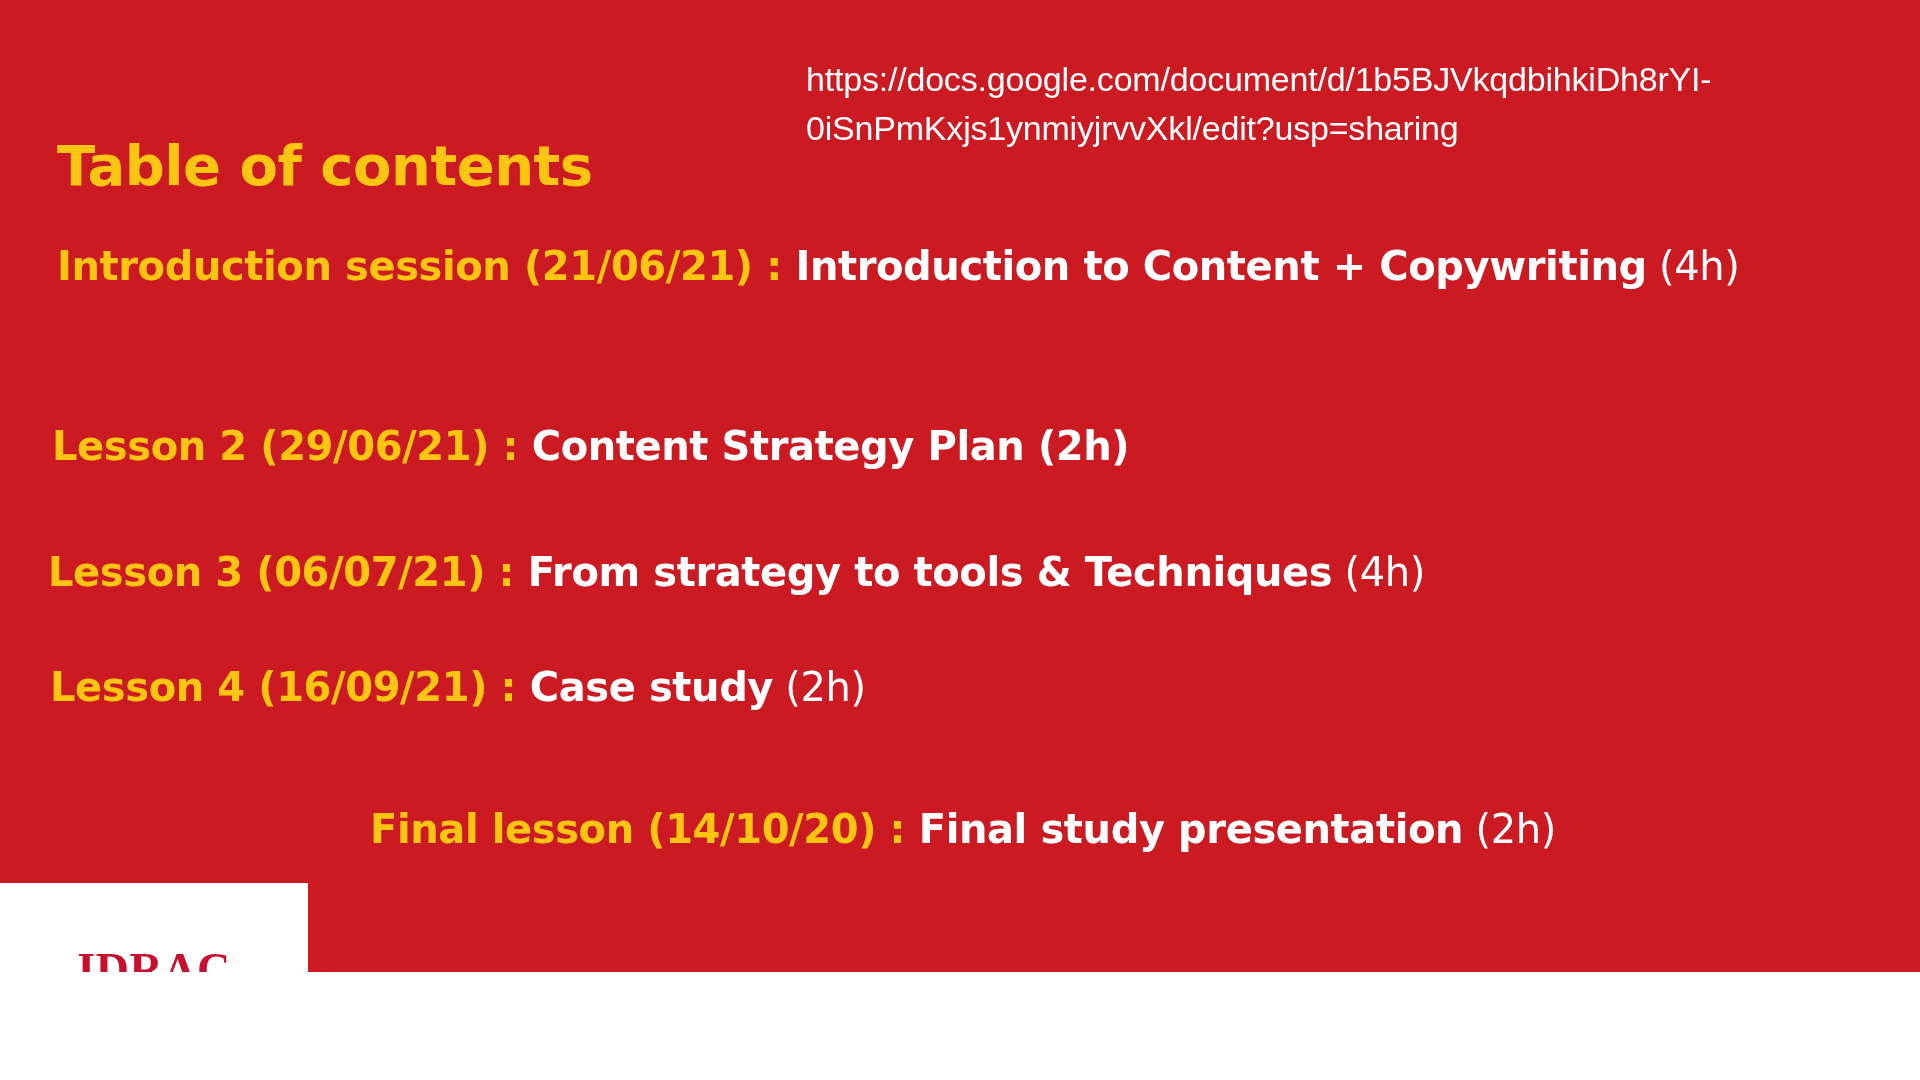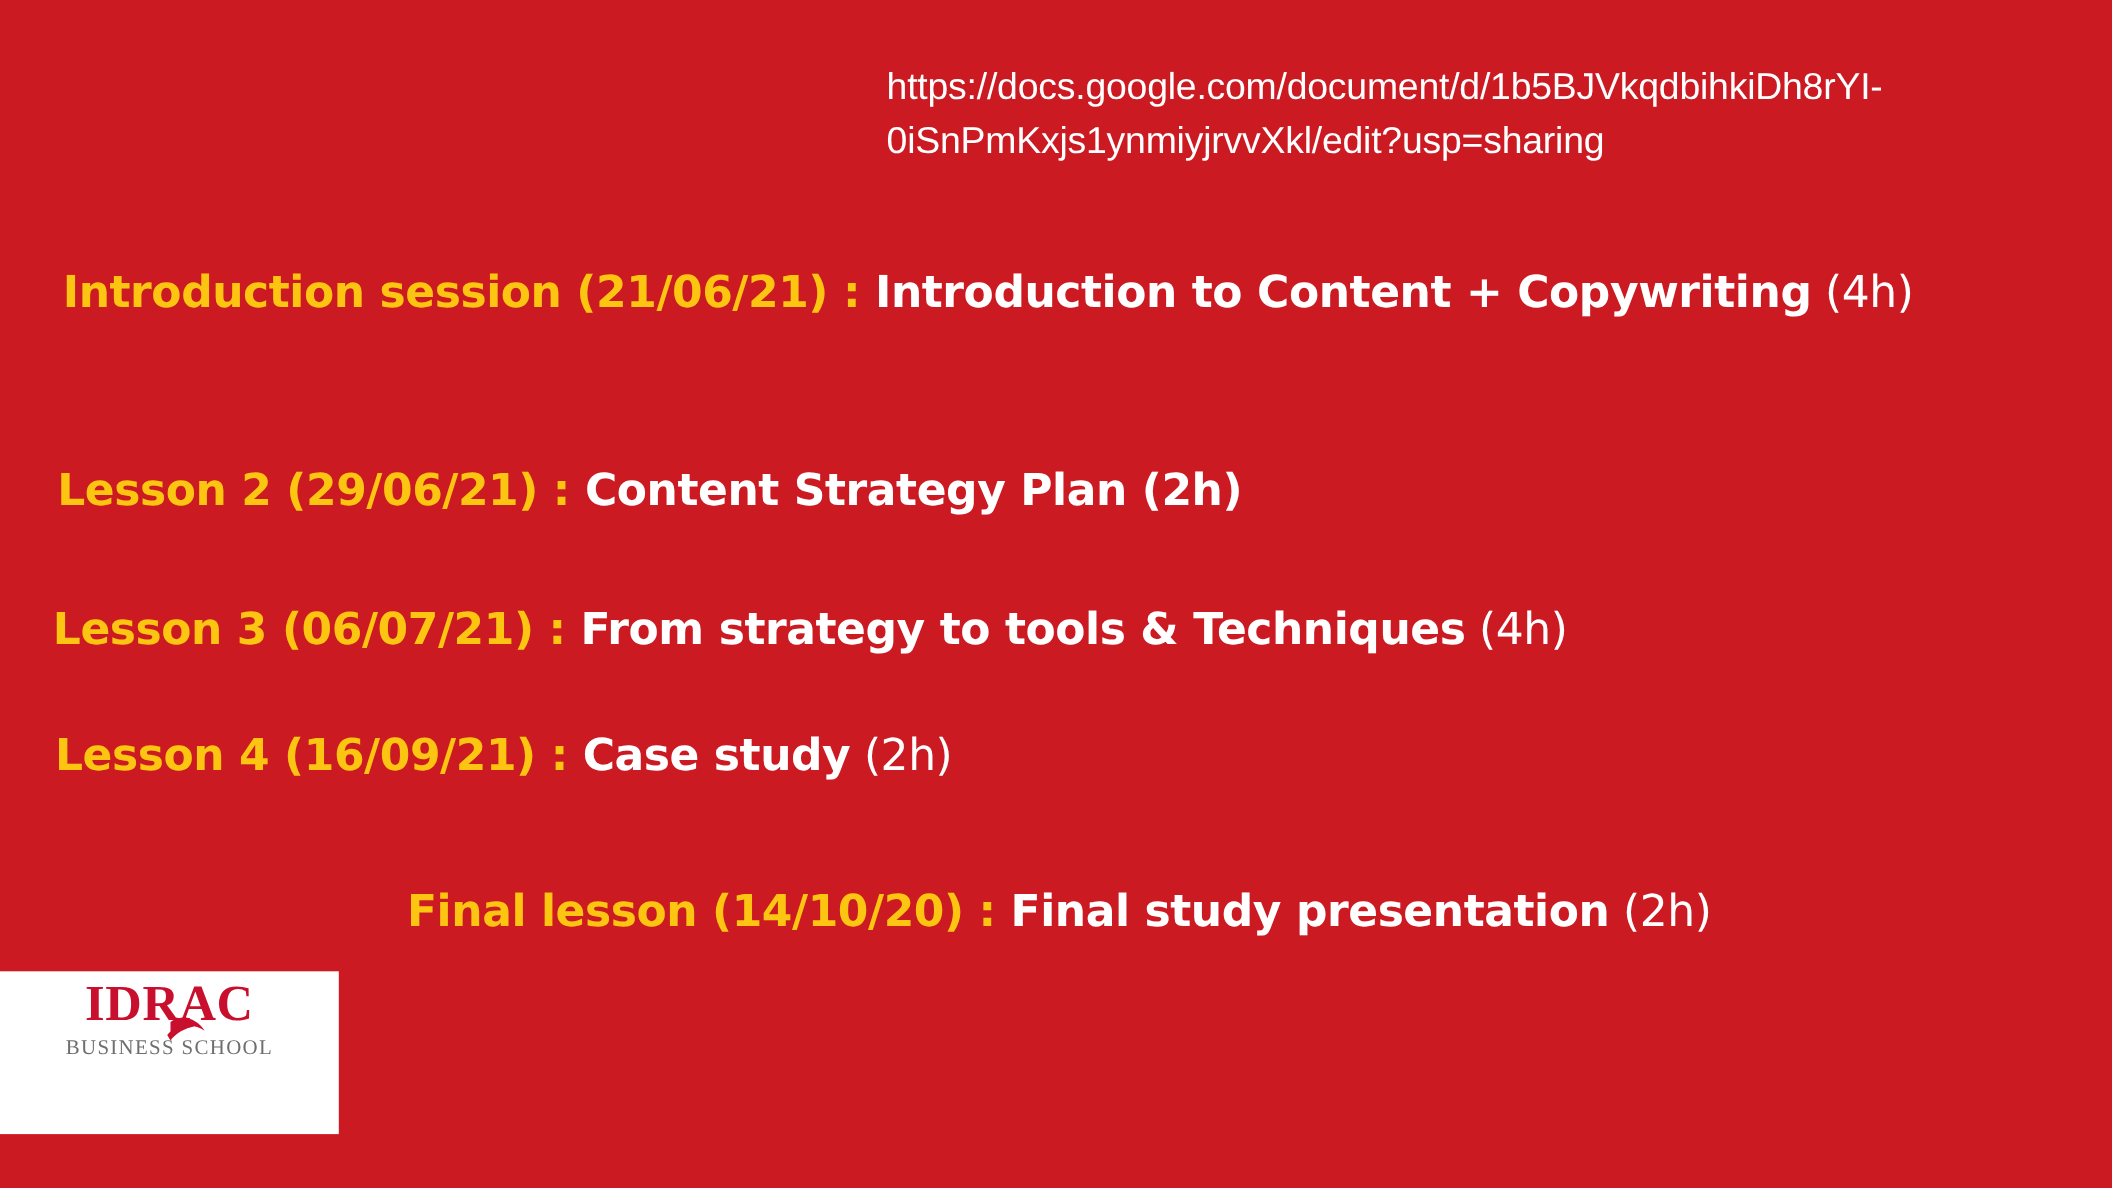--- a/index.html
+++ b/index.html
@@ -8,21 +8,21 @@
   }
   body {
     width: 1920px;
     height: 1080px;
     overflow: hidden;
     font-family: "Liberation Sans", sans-serif;
   }
   #slide {
     position: relative;
     width: 1920px;
-    height: 1080px;
+    height: 972px;
     background: #cc1a22;
     overflow: hidden;
   }
 
   
   #doc-link {
     position: absolute;
     left: 806px;
     top: 55px;
     width: 1000px;
@@ -88,33 +88,34 @@
   #logo-box {
     position: absolute;
     left: 0;
     top: 883px;
     width: 308px;
     height: 148px;
     background: #ffffff;
     display: flex;
     flex-direction: column;
     align-items: center;
-    justify-content: flex-start;
+    justify-content: flex-end;
   }
   #logo-mark {
     display: block;
   }
 </style>
 </head>
 <body>
 
 <div id="slide">
 
   <div id="doc-link">https://docs.google.com/document/d/1b5BJVkqdbihkiDh8rYI-0iSnPmKxjs1ynmiyjrvvXkl/edit?usp=sharing</div>
 
+  <div id="page-title">Table of contents</div>
 
   <div id="toc">
 
     <div class="toc-row row-0">
       <span class="label">Introduction session (21/06/21)</span><span class="label"> : </span><span class="title-txt">Introduction to Content + Copywriting</span><span class="dur"> (4h)</span>
     </div>
 
     <div class="toc-row row-1">
       <span class="label">Lesson 2 (29/06/21)</span><span class="label"> : </span><span class="title-txt">Content Strategy Plan (2h)</span><span class="dur"></span>
     </div>

